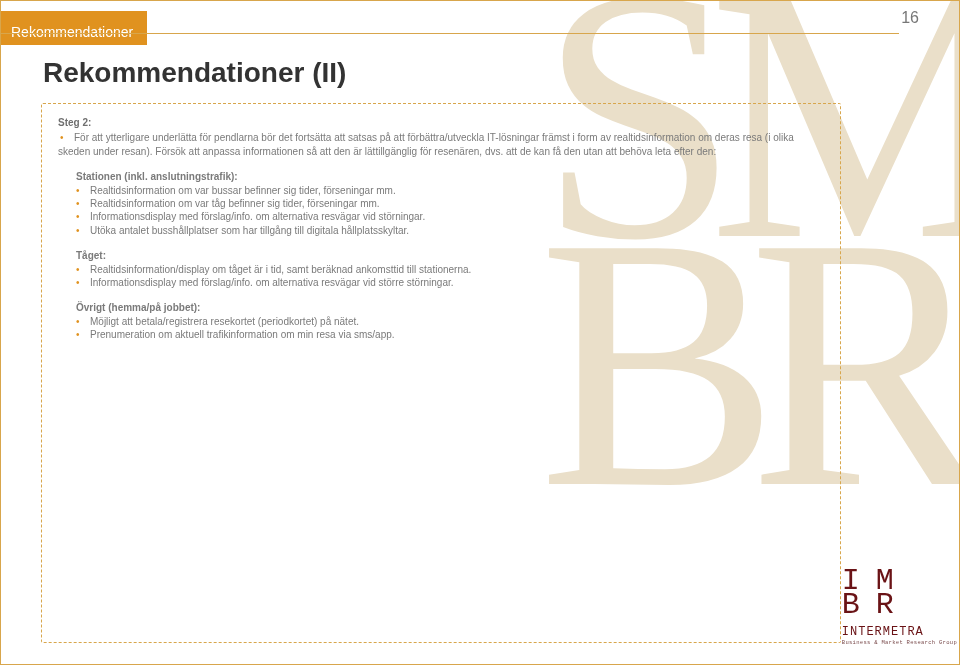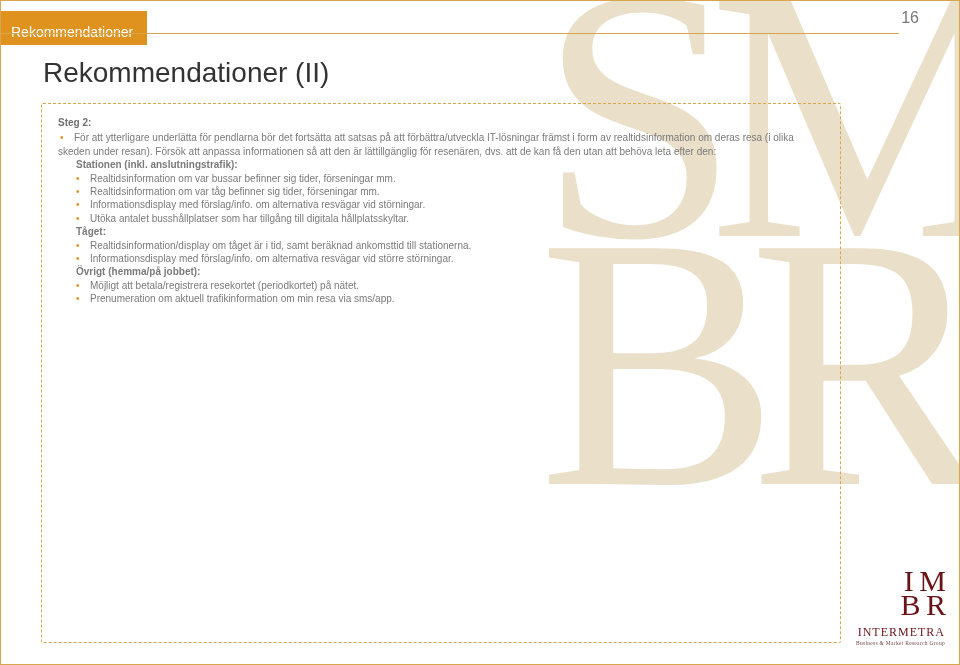--- a/index.html
+++ b/index.html
@@ -48,21 +48,21 @@
     pointer-events: none;
     user-select: none;
   }
   .watermark span { display: block; }
   .title {
     position: absolute;
     top: 56px;
     left: 42px;
     font-size: 28px;
     color: #333;
-    font-weight: normal;
+    font-weight: bold;
   }
   .dashed-box {
     position: absolute;
     top: 102px;
     left: 40px;
     width: 800px;
     height: 540px;
     border: 1.5px dashed #d8a64c;
     border-radius: 2px;
     padding: 12px 16px 12px 16px;
@@ -80,35 +80,36 @@
     content: "•";
     color: #e0921f;
     display: inline-block;
     width: 14px;
     margin-left: 2px;
   }
   .dashed-box .subhead {
     font-weight: bold;
     padding-left: 18px;
     color: #7a7a7a;
+    margin-top: 12px;
   }
   .dashed-box li.sub::before {
     content: "•";
     color: #e0921f;
     display: inline-block;
     width: 14px;
     margin-left: 18px;
   }
   .sub-cont { display: block; padding-left: 32px; }
   .logo {
     position: absolute;
-    right: 14px;
+    right: 2px;
     bottom: 18px;
-    text-align: right;
-    font-family: Liberation Serif, serif;
+    text-align: left;
+    font-family: Liberation Mono, monospace;
     color: #6a1316;
   }
   .logo .mark {
     font-size: 30px;
     letter-spacing: -1px;
     line-height: 0.8;
     font-weight: normal;
   }
   .logo .name {
     font-size: 12px;

